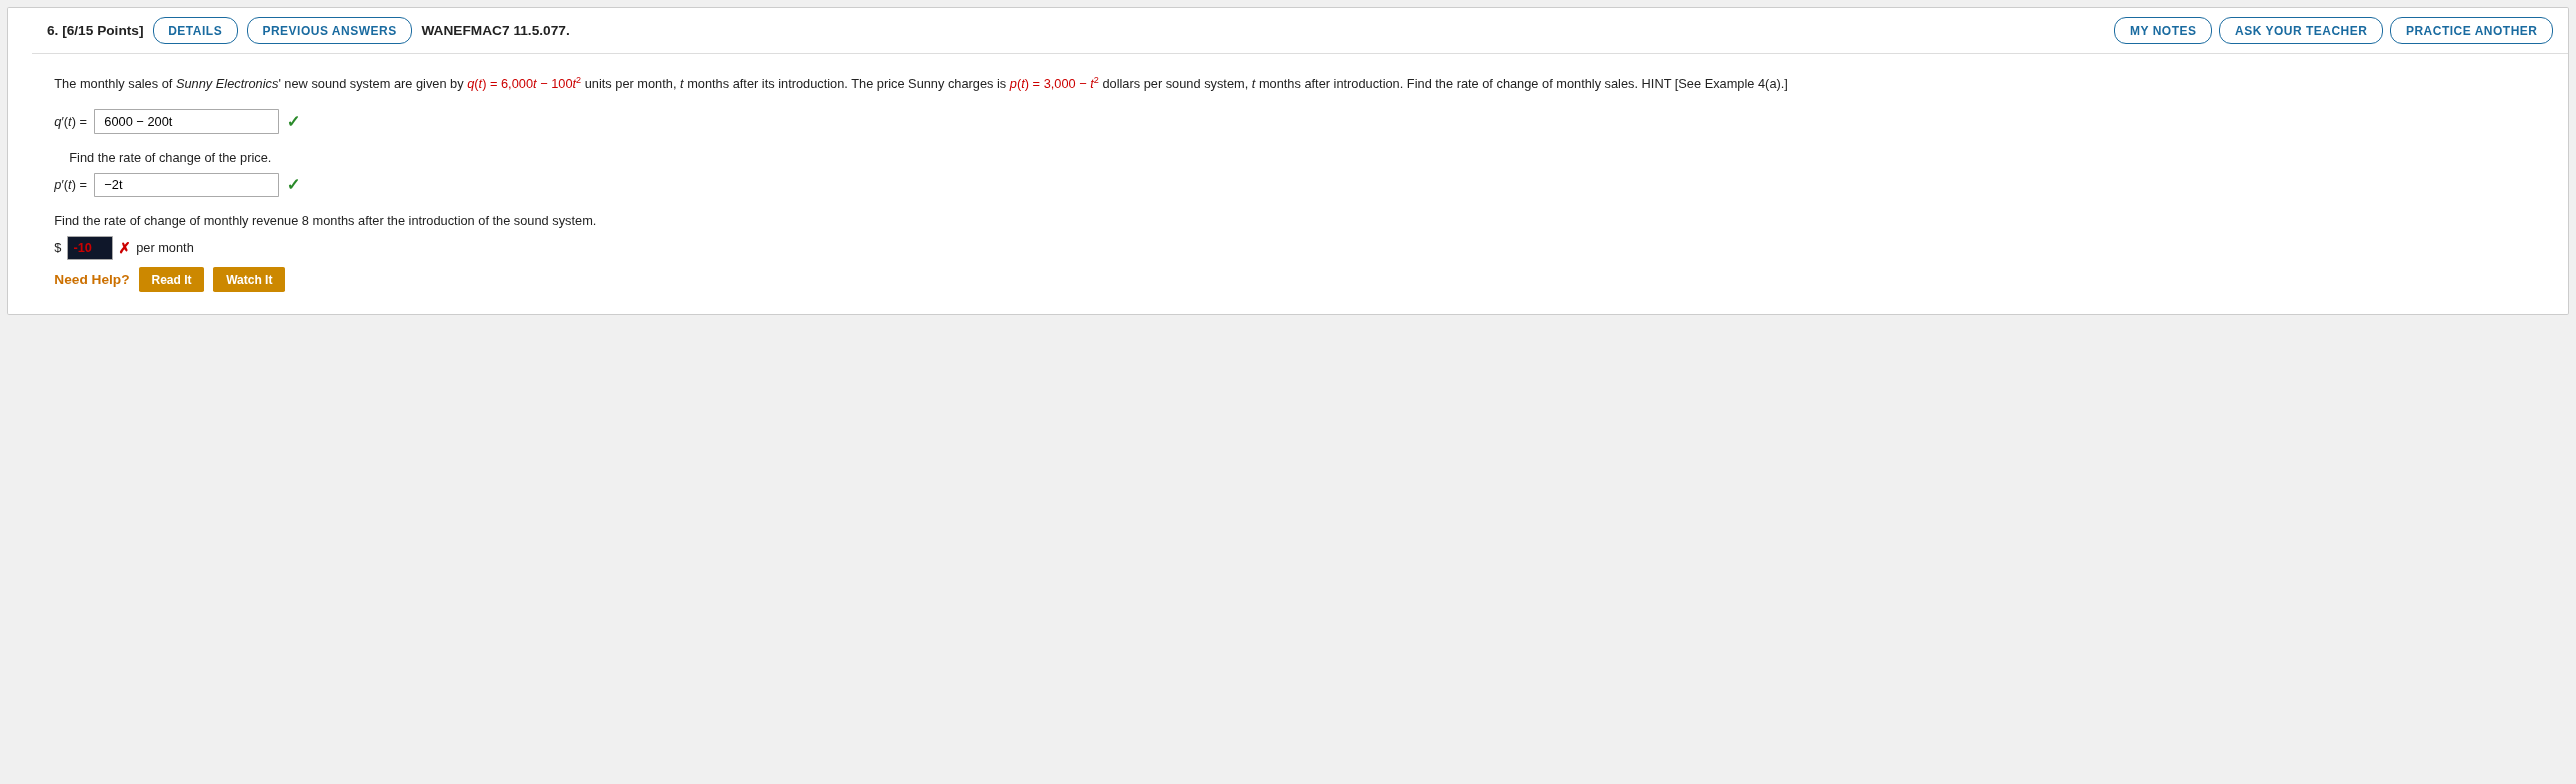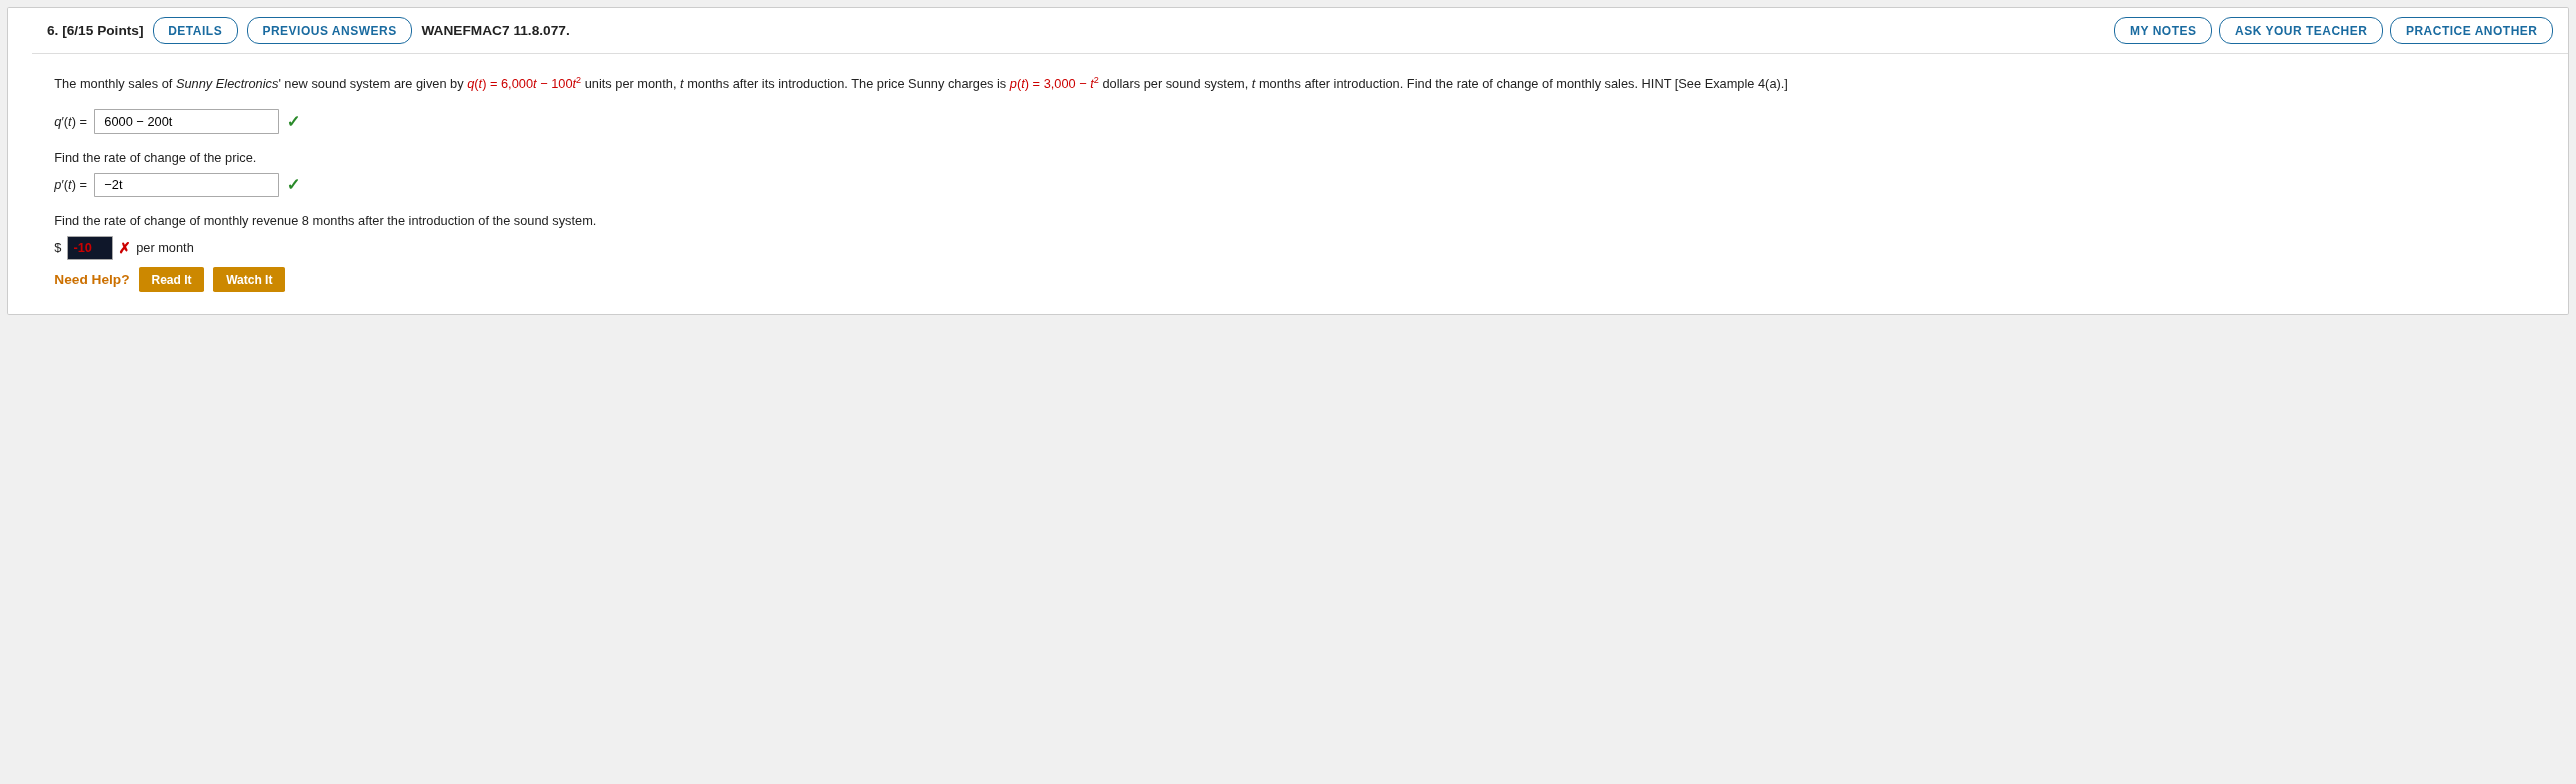--- a/index.html
+++ b/index.html
@@ -182,21 +182,21 @@
 <div class="outer">
 
   <div class="header">
     <div class="header-left">
       <span class="question-number">
         <span>6.</span>
         <span style="font-weight:bold;">[6/15 Points]</span>
       </span>
       <button class="btn-outline">DETAILS</button>
       <button class="btn-outline">PREVIOUS ANSWERS</button>
-      <span class="problem-label">WANEFMAC7 11.8.077.</span>
+      <span class="problem-label">WANEFMAC7 11.5.077.</span>
     </div>
     <div class="header-right">
       <button class="btn-outline">MY NOTES</button>
       <button class="btn-outline">ASK YOUR TEACHER</button>
       <button class="btn-outline">PRACTICE ANOTHER</button>
     </div>
   </div>
 
   <div class="content">
 
@@ -205,21 +205,21 @@
     </div>
 
     <div class="answer-row">
       <span class="answer-label">
         <em>q</em>′(<em>t</em>) =
       </span>
       <input class="answer-box" type="text" value="6000 − 200t" style="">
       <span class="checkmark">✓</span>
     </div>
 
-    <div class="section-label" style="margin-top:16.5px;">
+    <div class="section-label" style="margin-top:16.5px;margin-left:15px;">
       <span>Find the rate of change of the price.</span>
     </div>
 
     <div class="answer-row">
       <span class="answer-label">
         <em>p</em>′(<em>t</em>) =
       </span>
       <input class="answer-box" type="text" value="−2t" style="min-width: 110px;">
       <span class="checkmark">✓</span>
     </div>

